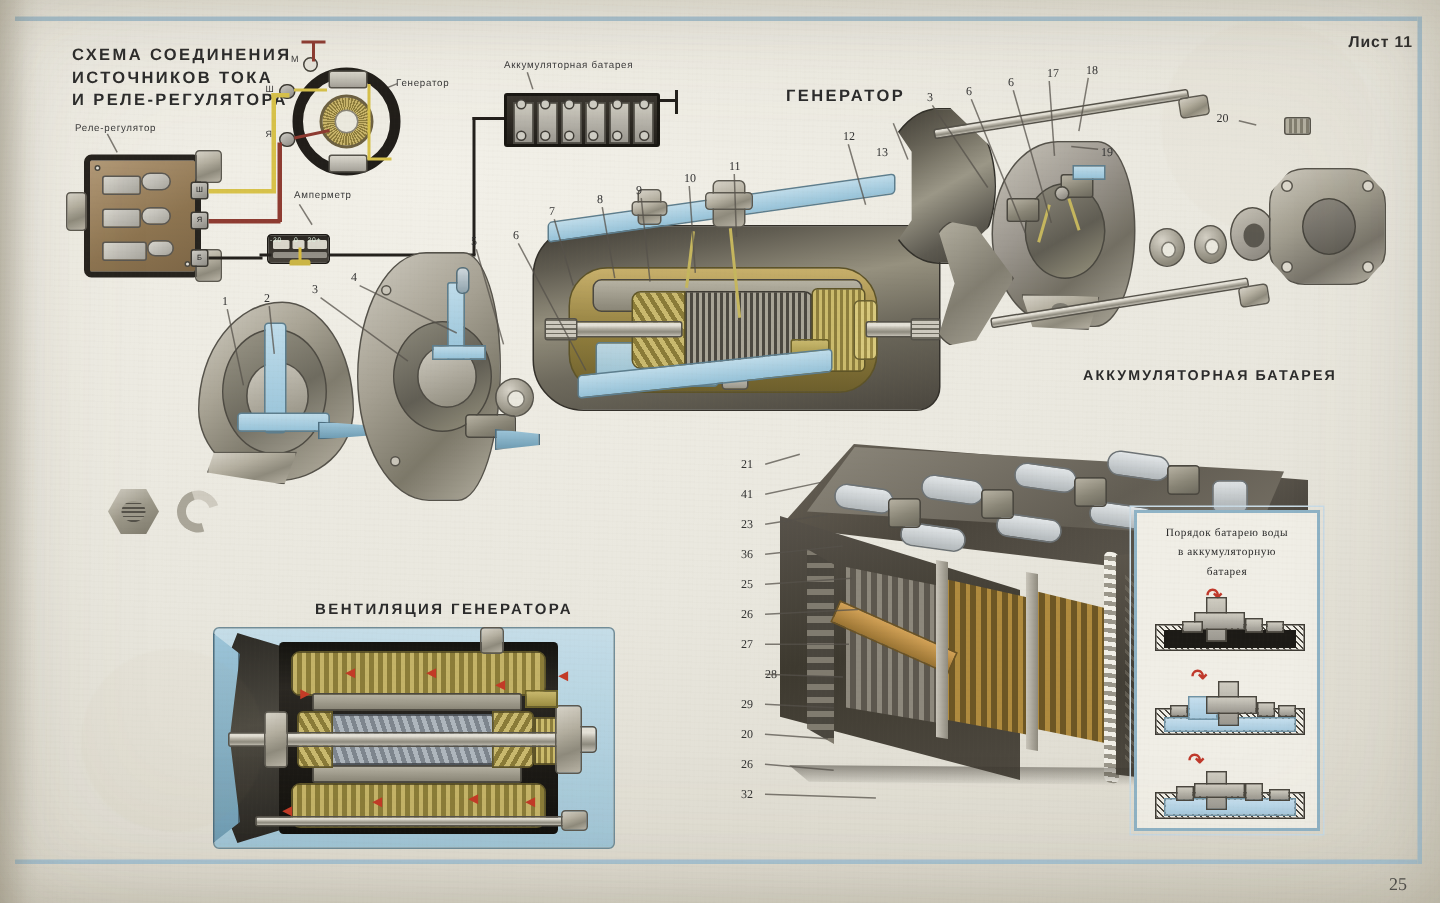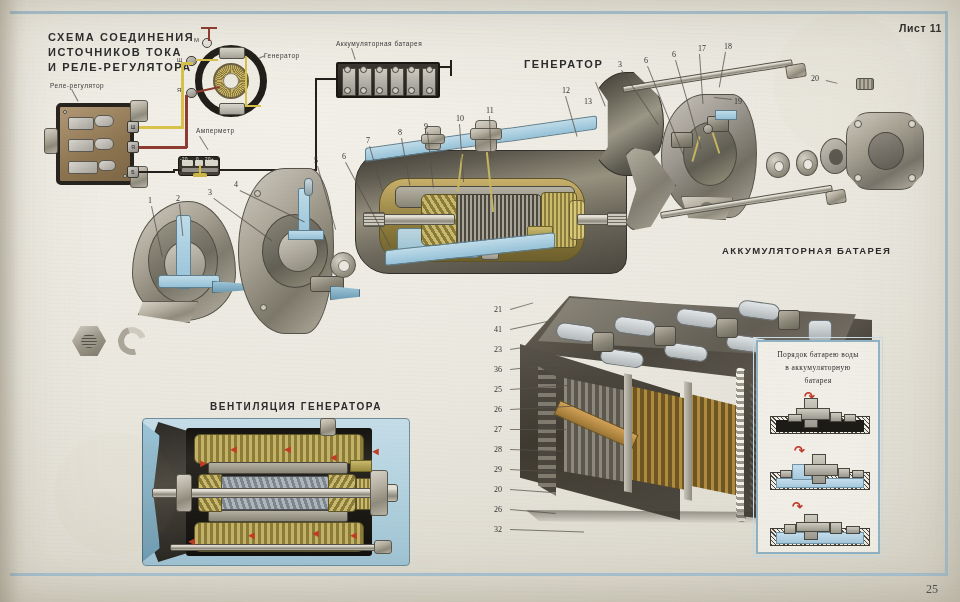--- a/index.html
+++ b/index.html
@@ -632,21 +632,21 @@
   <div class="callout" style="left:494px;top:345px;">23</div>
   <div class="lead" style="left:510px;top:349px;width:42px;transform:rotate(-9deg);"></div>
   <div class="callout" style="left:494px;top:365px;">36</div>
   <div class="lead" style="left:510px;top:369px;width:52px;transform:rotate(-6deg);"></div>
   <div class="callout" style="left:494px;top:385px;">25</div>
   <div class="lead" style="left:510px;top:389px;width:58px;transform:rotate(-4deg);"></div>
   <div class="callout" style="left:494px;top:405px;">26</div>
   <div class="lead" style="left:510px;top:409px;width:62px;transform:rotate(-3deg);"></div>
   <div class="callout" style="left:494px;top:425px;">27</div>
   <div class="lead" style="left:510px;top:429px;width:56px;transform:rotate(0deg);"></div>
-  <div class="callout" style="left:494px;top:445px;">28</div>
+  <div class="callout" style="left:510px;top:445px;">28</div>
   <div class="lead" style="left:510px;top:449px;width:52px;transform:rotate(2deg);"></div>
   <div class="callout" style="left:494px;top:465px;">29</div>
   <div class="lead" style="left:510px;top:469px;width:46px;transform:rotate(3deg);"></div>
   <div class="callout" style="left:494px;top:485px;">20</div>
   <div class="lead" style="left:510px;top:489px;width:42px;transform:rotate(4deg);"></div>
   <div class="callout" style="left:494px;top:505px;">26</div>
   <div class="lead" style="left:510px;top:509px;width:46px;transform:rotate(5deg);"></div>
   <div class="callout" style="left:494px;top:525px;">32</div>
   <div class="lead" style="left:510px;top:529px;width:74px;transform:rotate(2deg);"></div>
 

